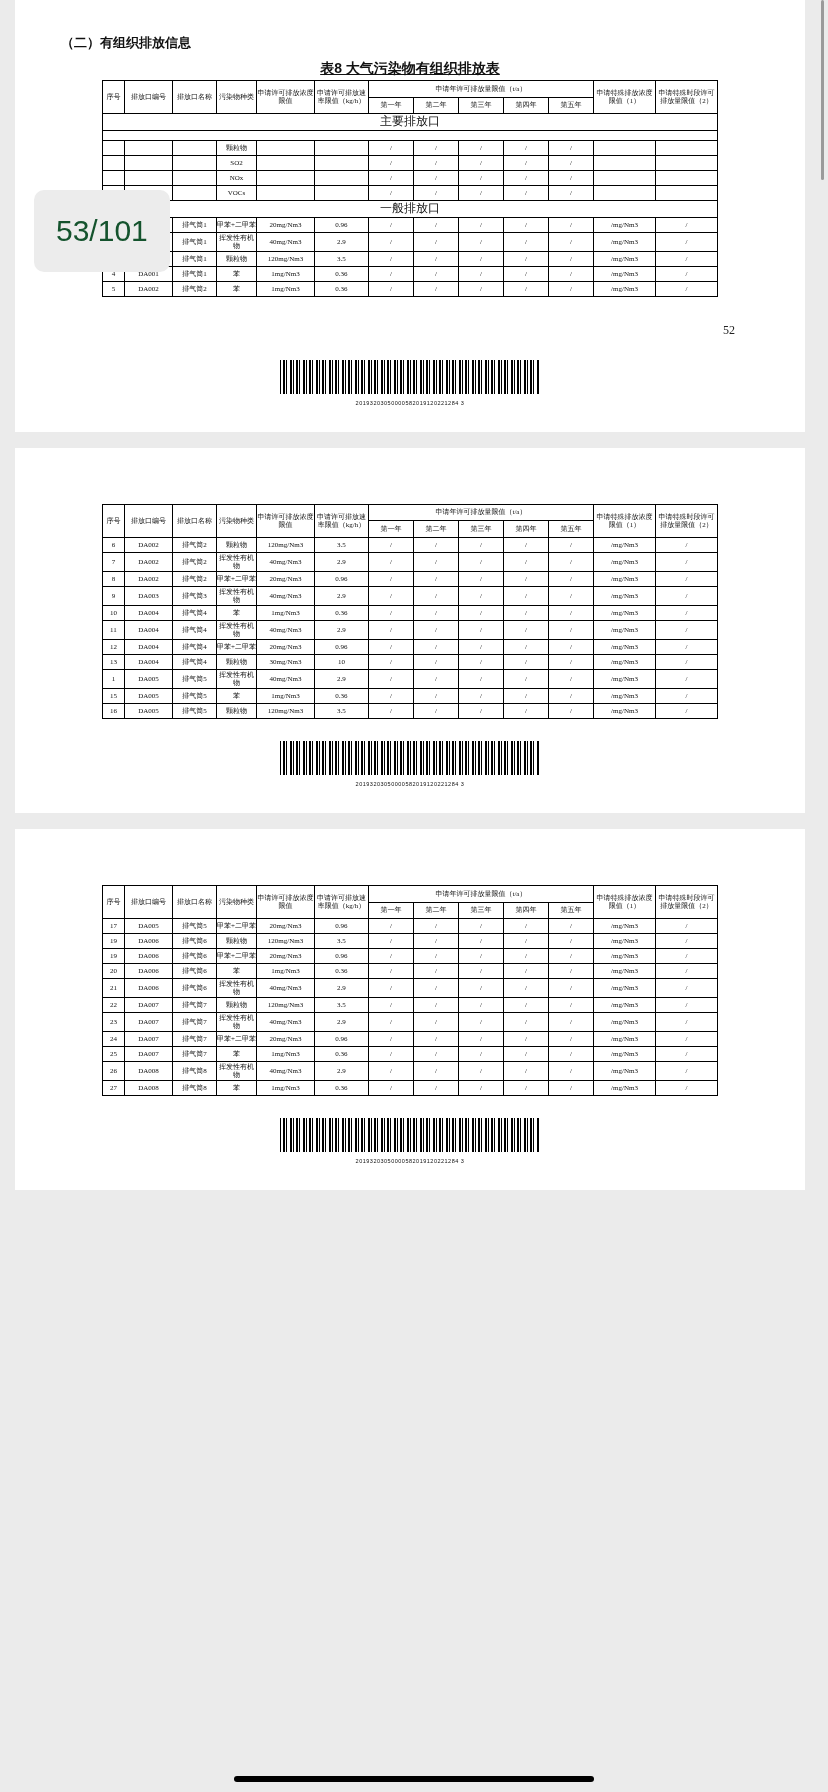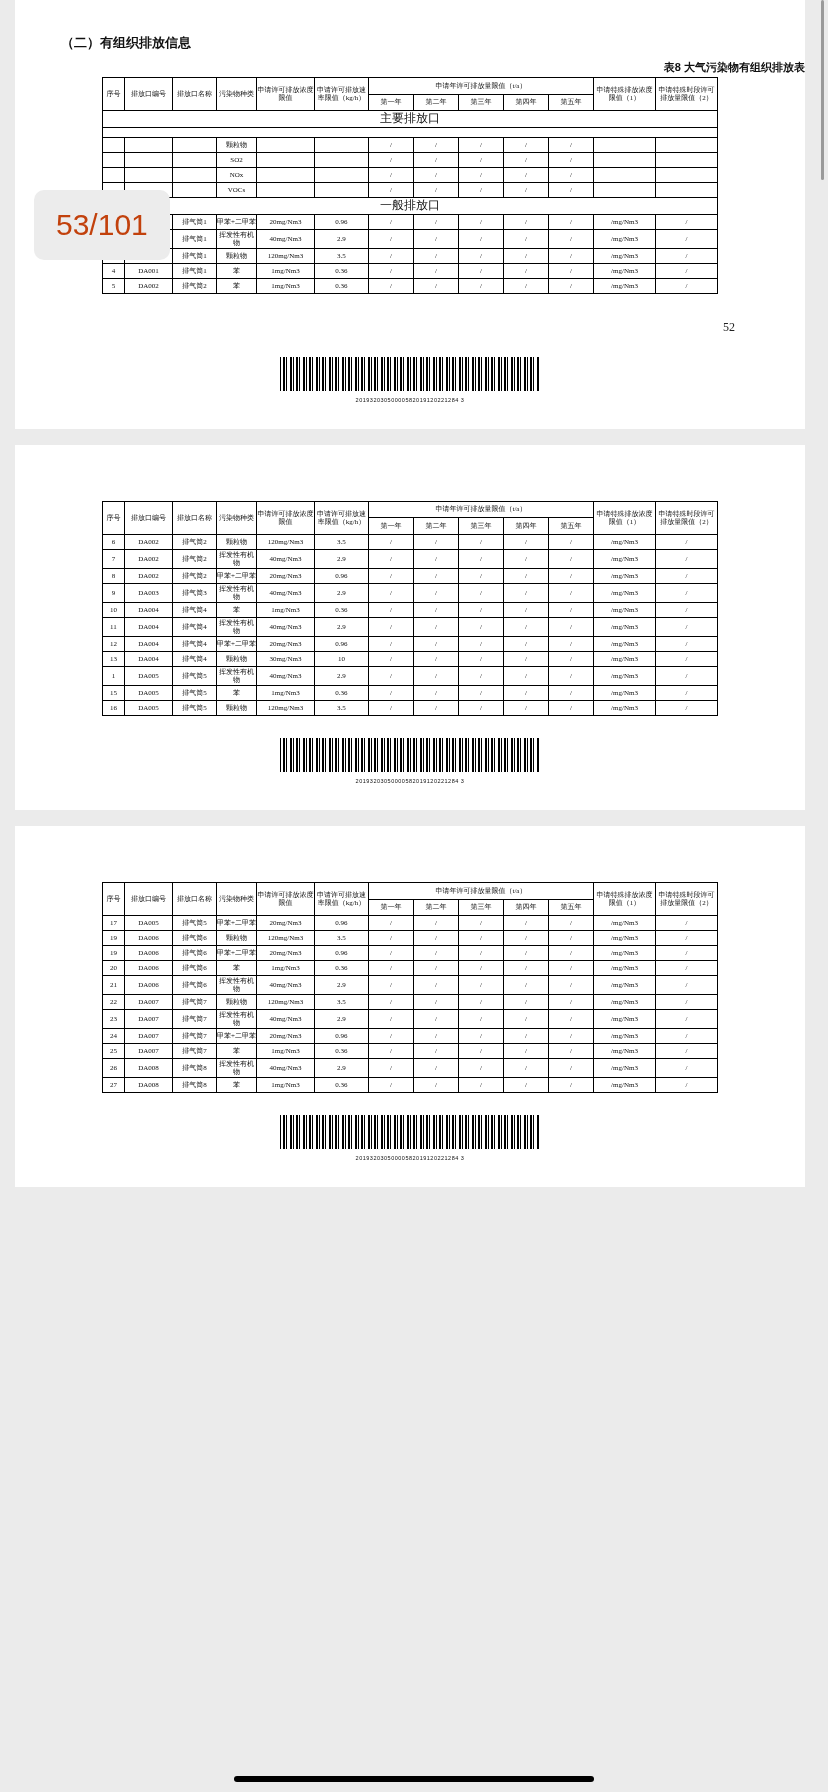--- a/index.html
+++ b/index.html
@@ -54,24 +54,24 @@
     background: #9a9a9a;
     border-radius: 2px;
   }
 
   
   .page-indicator {
     position: absolute;
     left: 34px;
     top: 190px;
     background: #ececec;
-    color: #c2410c;
+    color: #14532d;
     font-family: "Liberation Sans", sans-serif;
     font-size: 30px;
-    padding: 18px 22px;
+    padding: 24px 22px;
     border-radius: 10px;
     letter-spacing: 0px;
   }
 
   
   .home-indicator {
     position: absolute;
     left: 50%;
     transform: translateX(-50%);
     bottom: 10px;
@@ -85,26 +85,27 @@
     font-family: "Liberation Sans", sans-serif;
     font-weight: bold;
     font-size: 13px;
     color: #111;
     padding-left: 46px;
     padding-top: 34px;
     padding-bottom: 8px;
   }
 
   .table-caption {
-    text-align: right;
-    font-size: 11px;
+    text-align: center;
+    font-size: 14px;
     font-weight: bold;
     font-family: "Liberation Sans", sans-serif;
     color: #111;
     padding-bottom: 2px;
+    text-decoration: underline;
   }
 
   table.doc {
     border-collapse: collapse;
     margin: 0 auto;
     width: 610px;
     table-layout: fixed;
     font-size: 7px;
     color: #111;
   }

